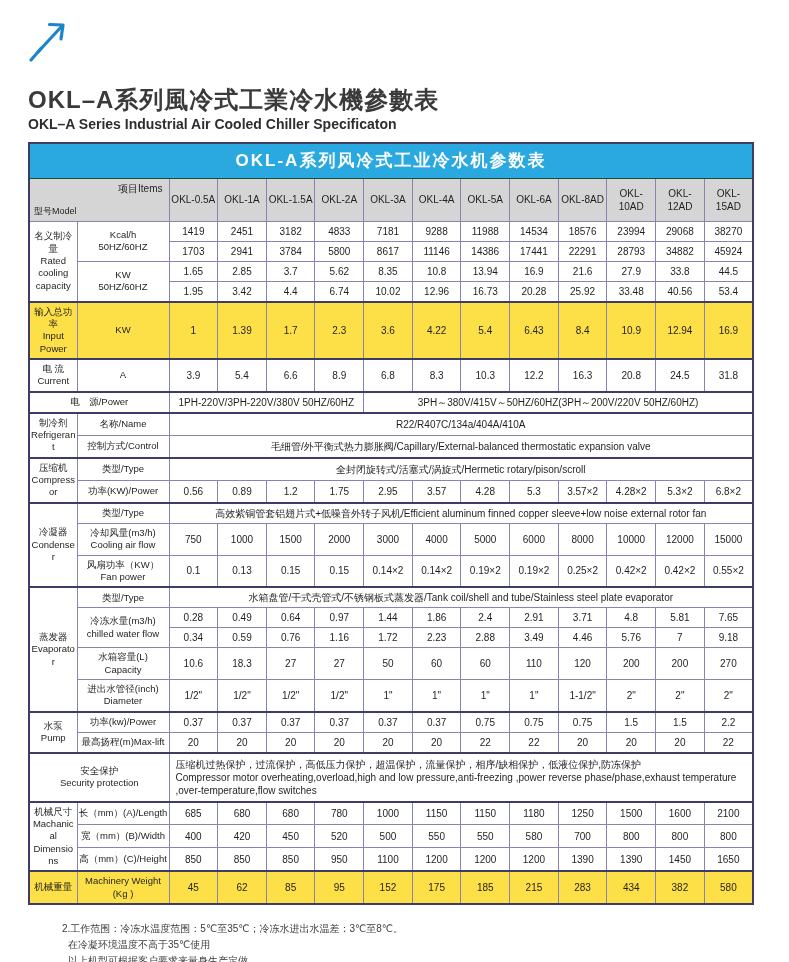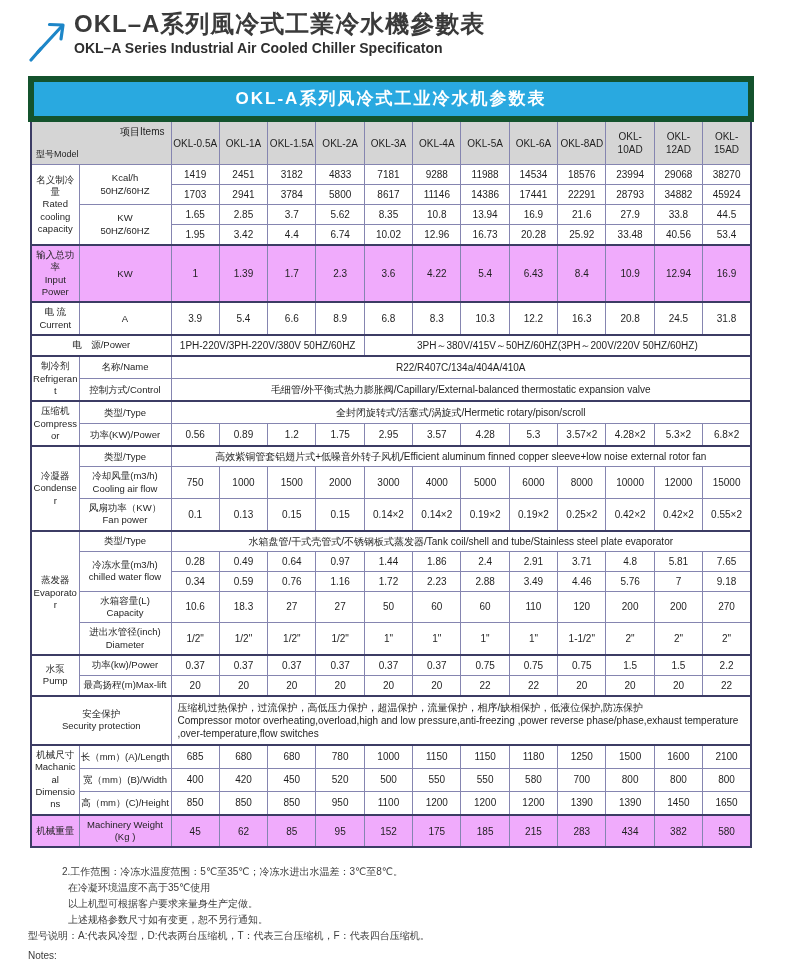--- a/index.html
+++ b/index.html
@@ -1,36 +1,36 @@
 <!DOCTYPE html>
 <html><head>
 <meta charset="utf-8">
 <style>
   html,body{margin:0;padding:0;background:#fff;}
   body{width:789px;font-family:"Liberation Sans","DejaVu Sans",sans-serif;color:#222;}
   .page{padding:6px 22px 12px 28px;}
 
   
-  .hd{display:flex;align-items:flex-start;gap:0;margin:4px 0 10px 0;}
+  .hd{display:flex;align-items:flex-start;gap:20px;margin:4px 0 10px 0;flex-direction:column;}
   .hd .logo{flex:0 0 auto;margin-top:4px;}
   .hd-titles{display:flex;flex-direction:column;}
   .hd-zh{font-size:24px;font-weight:600;color:#3a3a3a;letter-spacing:1px;line-height:1.15;}
   .hd-en{font-size:14px;font-weight:600;color:#2e2e2e;margin-top:2px;}
 
   
   table{border-collapse:collapse;width:726px;table-layout:fixed;border:2px solid #3c3c64;}
   th,td{border:1px solid #8585b0;font-size:10px;text-align:center;vertical-align:middle;
         padding:3px 1px;line-height:1.3;white-space:pre-line;word-wrap:break-word;color:#1f1f1f;}
-  .titlebar{background:#29a9e0;color:#fff;font-size:17px;font-weight:600;letter-spacing:2px;padding:6px 2px;border:6px solid #14532d;}
+  .titlebar{background:#29a9e0;color:#fff;font-size:17px;font-weight:600;letter-spacing:2px;padding:6px 2px;border:1px solid #14532d;}
   tr.hdr td{background:#d5d5d5;font-size:10px;padding:6px 0;}
   td.corner{background:#d5d5d5;position:relative;padding:0;height:30px;
     background-image:linear-gradient(to bottom right,transparent 49.3%,#7a7a7a 49.3%,#7a7a7a 50.7%,transparent 50.7%);}
   td.corner .c-model{position:absolute;left:4px;bottom:3px;font-size:9px;}
   td.corner .c-items{position:absolute;right:6px;top:3px;font-size:10px;}
-  tr.shaded td{background:#f0abfc;}
+  tr.shaded td{background:#fde047;}
   tr.sec td{border-top:2px solid #3c3c64;}
   td.g{font-size:9.5px;}
   td.i{font-size:9.5px;}
   td.l{text-align:left;padding:4px 6px;}
   
   .notes{margin-top:16px;font-size:10px;color:#3c3c3c;line-height:1.6;}
   .notes .n0{margin-left:0;}
   .notes .n1{margin-left:34px;}
   .notes .n2{margin-left:40px;}
   .notes-en{margin-top:4px;}

